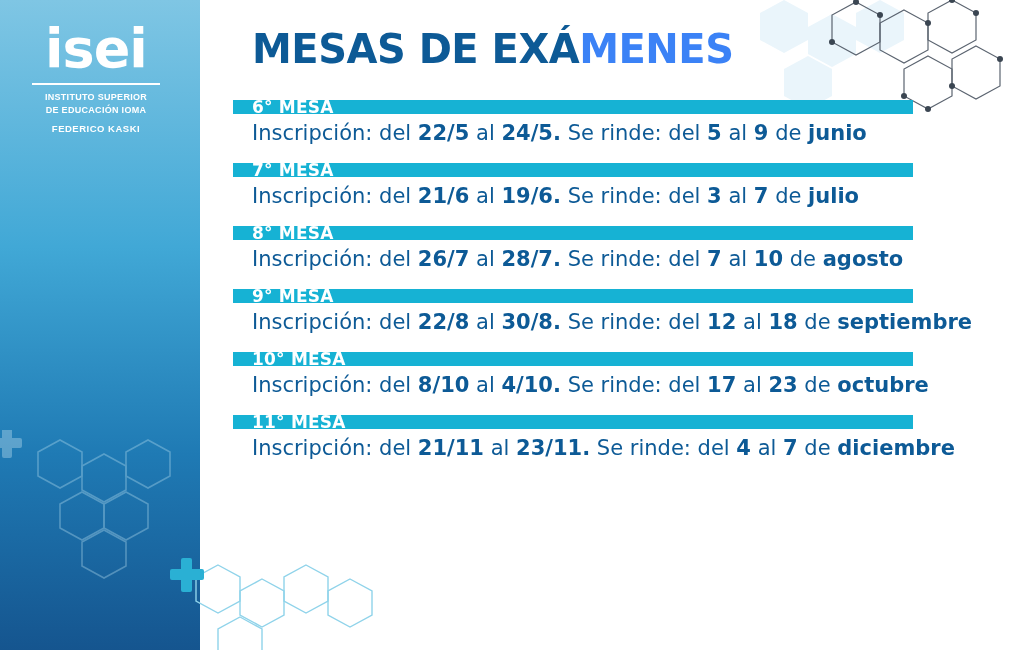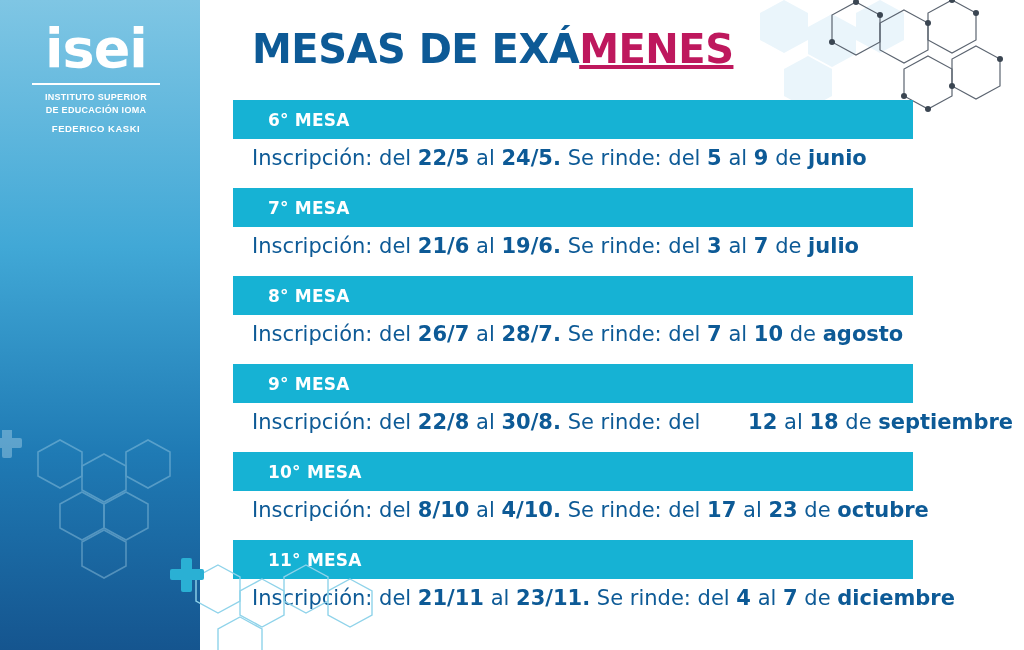--- a/index.html
+++ b/index.html
@@ -89,38 +89,37 @@
     position: absolute;
     left: 252px;
     top: 26px;
     font-size: 40px;
     font-weight: bold;
     letter-spacing: -0.5px;
     font-family: "DejaVu Sans", sans-serif;
     white-space: nowrap;
   }
   .title .t-dark { color: #0d5a96; }
-  .title .t-light { color: #be185d; text-decoration: underline; }
+  .title .t-light { color: #3b82f6; }
 
   
   .mesa-list {
     position: absolute;
     left: 233px;
     top: 100px;
     width: 680px;
   }
   .mesa-block {
     margin-bottom: 18px;
   }
   .mesa-bar {
-    height: 39px;
+    height: 14px;
     background: #16b2d4;
     display: flex;
     align-items: center;
-    padding-left: 16px;
   }
   .mesa-bar-label {
     color: #ffffff;
     font-size: 17px;
     font-weight: bold;
     letter-spacing: 0.2px;
     padding-left: 19px;
     font-family: "DejaVu Sans", sans-serif;
   }
   .mesa-line {
@@ -210,21 +209,21 @@
       <div class="mesa-block">
         <div class="mesa-bar">
           <div class="mesa-bar-label">8° MESA</div>
         </div>
         <div class="mesa-line"><span>Inscripción: del</span> <b style="font-weight: bold;">26/7</b> <span>al</span> <b style="font-weight: bold;">28/7.</b> <span>Se rinde: del</span> <b style="font-weight: bold;">7</b> <span>al</span> <b style="font-weight: bold;">10</b> <span>de</span> <b style="font-weight: bold;">agosto</b></div>
       </div>
       <div class="mesa-block">
         <div class="mesa-bar">
           <div class="mesa-bar-label">9° MESA</div>
         </div>
-        <div class="mesa-line"><span>Inscripción: del</span> <b style="font-weight: bold;">22/8</b> <span>al</span> <b style="font-weight: bold;">30/8.</b> <span>Se rinde: del</span> <b style="font-weight: bold; margin-left: 41px;">12</b> <span>al</span> <b style="font-weight: bold;">18</b> <span>de</span> <b style="font-weight: bold;">septiembre</b></div>
+        <div class="mesa-line"><span>Inscripción: del</span> <b style="font-weight: bold;">22/8</b> <span>al</span> <b style="font-weight: bold;">30/8.</b> <span>Se rinde: del</span> <b style="font-weight: bold;">12</b> <span>al</span> <b style="font-weight: bold;">18</b> <span>de</span> <b style="font-weight: bold;">septiembre</b></div>
       </div>
       <div class="mesa-block">
         <div class="mesa-bar">
           <div class="mesa-bar-label">10° MESA</div>
         </div>
         <div class="mesa-line"><span>Inscripción: del</span> <b style="font-weight: bold;">8/10</b> <span>al</span> <b style="font-weight: bold;">4/10.</b> <span>Se rinde: del</span> <b style="font-weight: bold;">17</b> <span>al</span> <b style="font-weight: bold;">23</b> <span>de</span> <b style="font-weight: bold;">octubre</b></div>
       </div>
       <div class="mesa-block">
         <div class="mesa-bar">
           <div class="mesa-bar-label">11° MESA</div>

